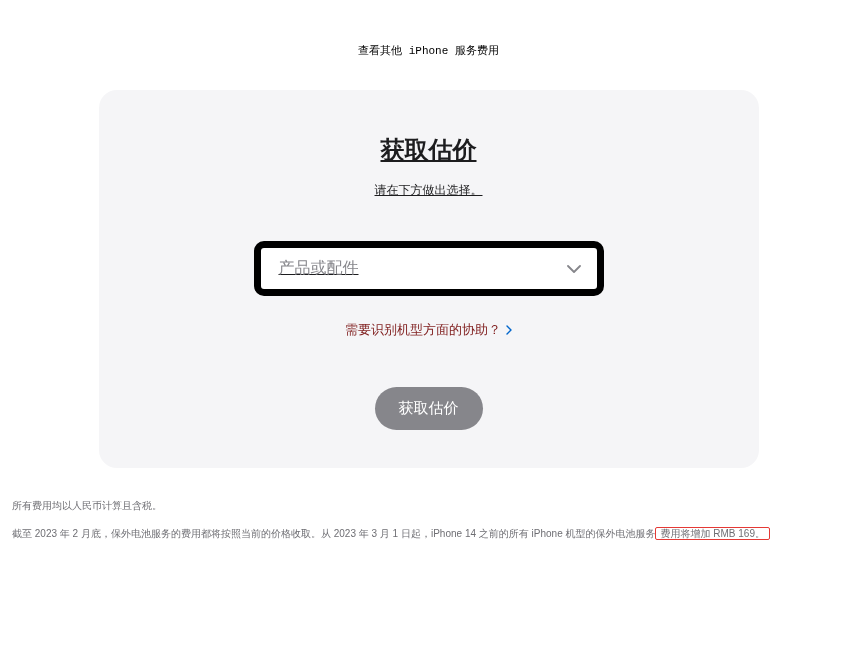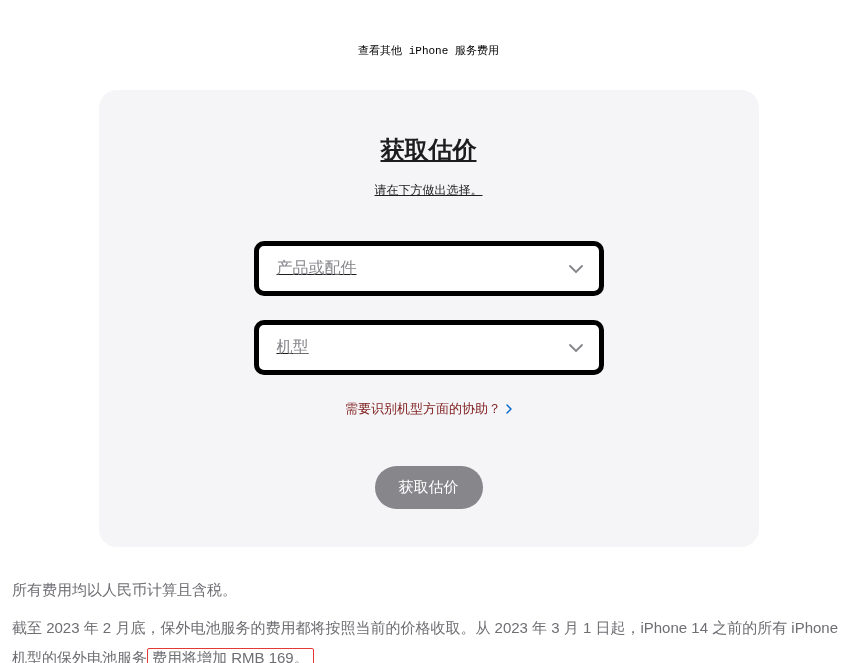--- a/index.html
+++ b/index.html
@@ -49,21 +49,21 @@
       text-align: center;
       font-size: 12px;
       color: #1d1d1f;
       margin-bottom: 42px;
     }
     .select-wrap {
       width: 350px;
       margin: 0 auto 24px auto;
       position: relative;
       background: #ffffff;
-      border: 5px solid #000000;
+      border: 7px solid #000000;
       border-radius: 10px;
       height: 55px;
       display: flex;
       align-items: center;
       padding: 0 18px;
       cursor: pointer;
     }
     .select-placeholder {
       color: #86868b;
       font-size: 16px;
@@ -104,21 +104,21 @@
       background: #86868b;
       color: #ffffff;
       border: none;
       border-radius: 22px;
       padding: 12px 24px;
       font-size: 15px;
       cursor: pointer;
       min-width: 96px;
     }
     .note {
-      font-size: 15px;
+      font-size: 10px;
       color: #6e6e73;
       line-height: 2.0;
       margin: 2px 0 8px 0;
     }
     .highlight-box {
       border: 1.5px solid #e53935;
       border-radius: 2px;
       padding: 0 4px;
       display: inline;
     }
@@ -137,28 +137,20 @@
 
     <div class="select-wrap">
       <span class="select-placeholder">产品或配件</span>
       <span class="chevron">
         <svg viewBox="0 0 14 9" fill="none">
             <path d="M1 1.5L7 7.5L13 1.5" stroke="#86868b" stroke-width="1.8" stroke-linecap="round" stroke-linejoin="round"></path>
           </svg>
       </span>
     </div>
 
-    <div class="select-wrap">
-      <span class="select-placeholder">机型</span>
-      <span class="chevron">
-        <svg viewBox="0 0 14 9" fill="none">
-            <path d="M1 1.5L7 7.5L13 1.5" stroke="#86868b" stroke-width="1.8" stroke-linecap="round" stroke-linejoin="round"></path>
-          </svg>
-      </span>
-    </div>
 
     <div class="help-link">
       <a href="#">
         <span>需要识别机型方面的协助？</span>
         <svg viewBox="0 0 6 10" fill="none">
             <path d="M1 1L5 5L1 9" stroke="#0066cc" stroke-width="1.4" stroke-linecap="round" stroke-linejoin="round"></path>
           </svg>
       </a>
     </div>
 

